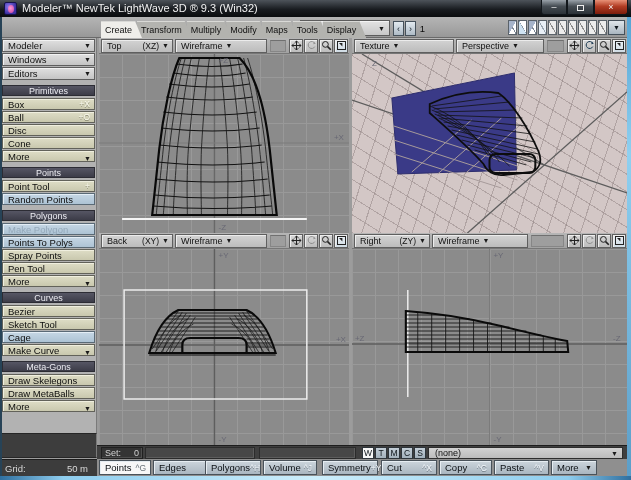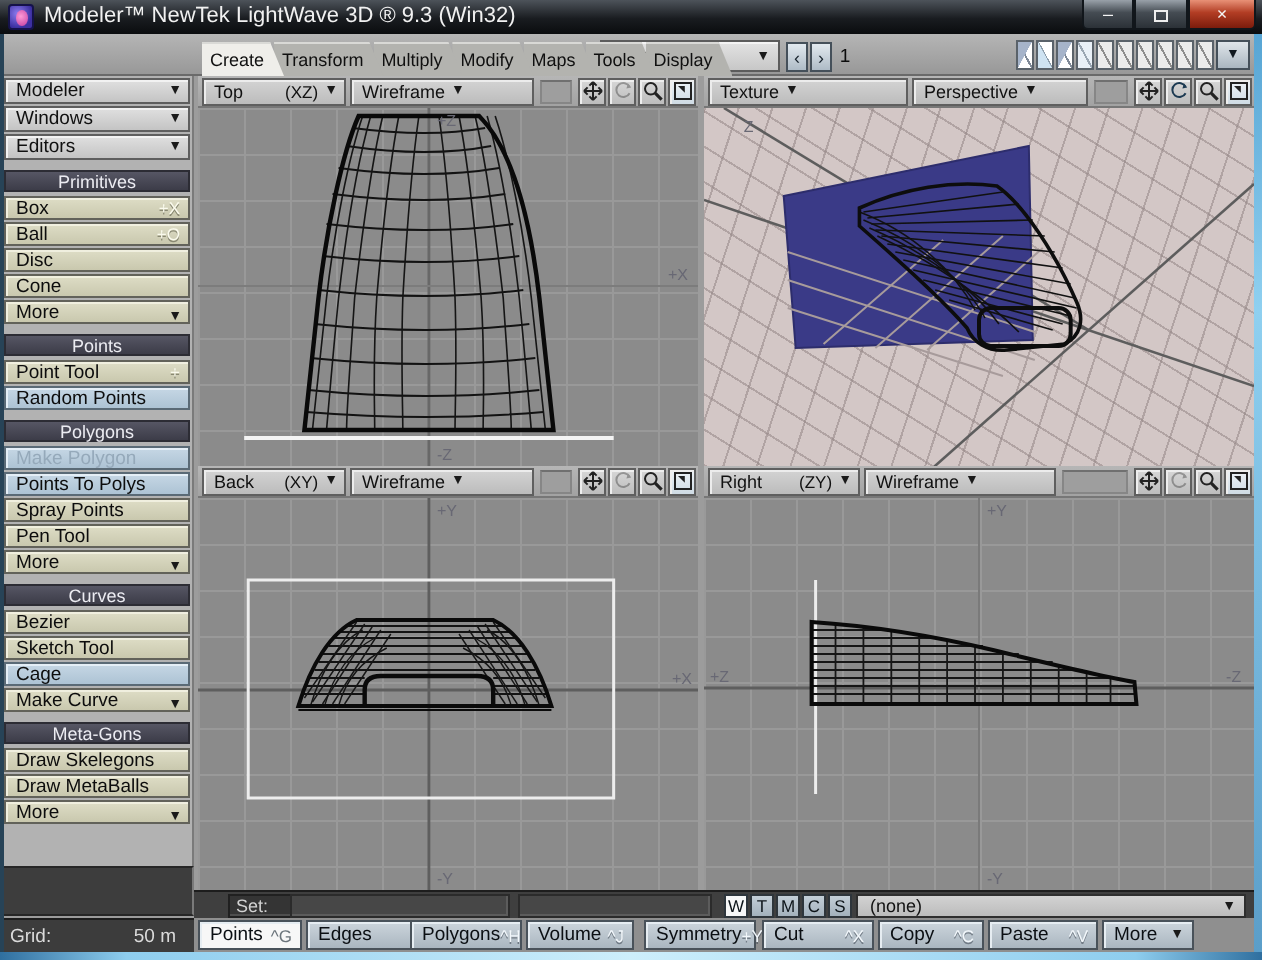--- a/index.html
+++ b/index.html
@@ -98,21 +98,21 @@
                      linear-gradient(90deg,#999 1px,transparent 1px);
     background-size:23px 23px;}
   .vp-persp{background-color:#d3c7c6;
     background-image:repeating-linear-gradient(108deg,rgba(148,134,134,.55) 0 1px,transparent 1px 16px),
                      repeating-linear-gradient(32deg,rgba(148,134,134,.55) 0 1px,transparent 1px 15px);}
   .vp-canvas svg{position:absolute;left:0;top:0;width:100%;height:100%;}
   .axl{font-size:8px;fill:#686874;font-family:"Liberation Sans",sans-serif;}
   
   .setrow{position:absolute;left:97px;top:445px;width:530px;height:14px;background:#3f3f3f;
     border-top:1px solid #1d1d1d;}
-  .setbox{position:absolute;left:17px;top:1px;width:42px;height:12px;background:#343434;
+  .setbox{position:absolute;left:4px;top:1px;width:42px;height:12px;background:#343434;
     border:1px solid #202020;box-shadow:inset -1px -1px 0 #4e4e4e;color:#d2d2d2;font-size:9px;
     display:flex;align-items:center;padding:0 3px;}
   .setbox .grow{flex:1;}
   .well{position:absolute;top:1px;height:12px;background:#474747;
     border:1px solid #2b2b2b;box-shadow:inset -1px -1px 0 #5c5c5c;}
   .w1{left:48px;width:110px;} .w2{left:162px;width:97px;}
   .selmodes{position:absolute;left:265px;top:1px;display:flex;}
   .sm-btn{width:12px;height:12px;margin-right:1px;font-size:8.5px;line-height:11px;text-align:center;
     background:linear-gradient(#c3ced7,#a3b1bc);border:1px solid #2e353b;color:#0c1318;}
   .sm-btn.active{background:#f7f7f7;}

